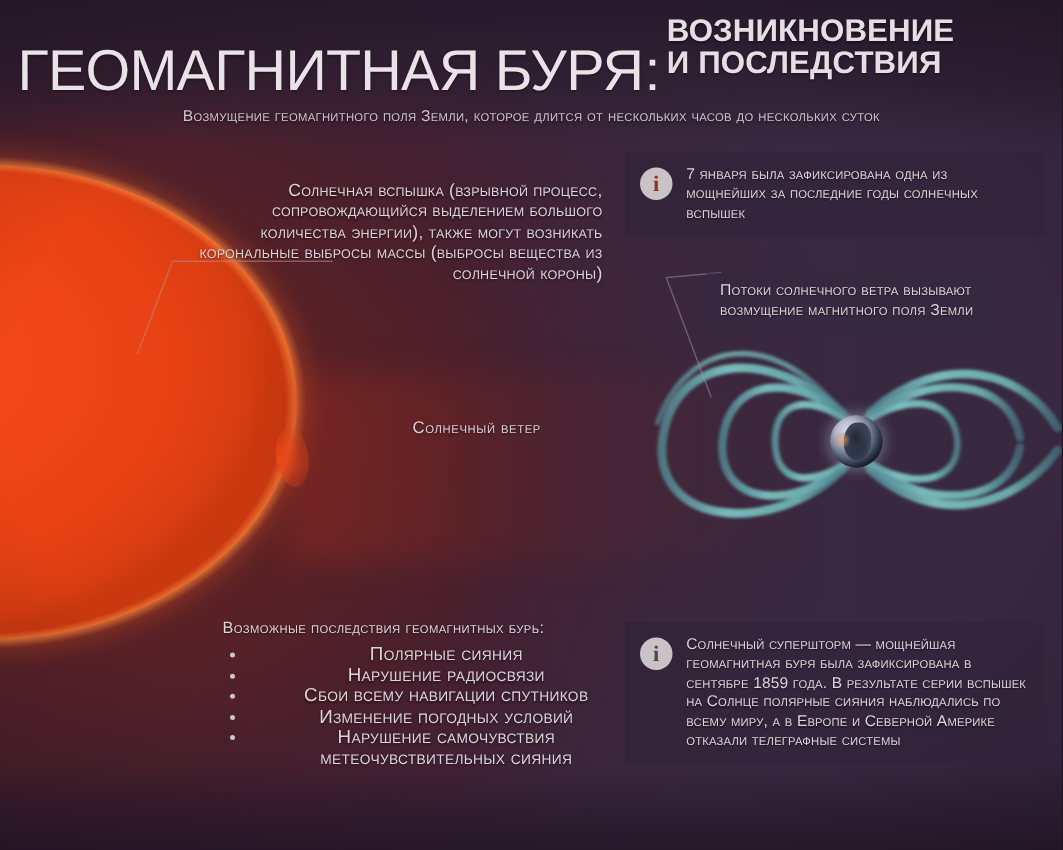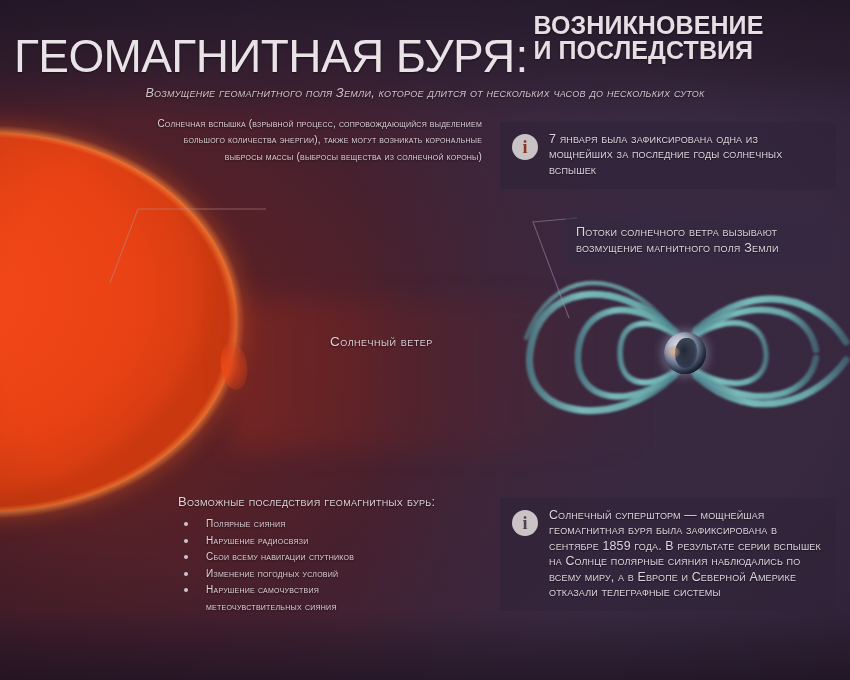--- a/index.html
+++ b/index.html
@@ -92,32 +92,31 @@
   .title-sub2 span{
     font-size:25px;line-height:25px;letter-spacing:.1px;
     color:#e6dee3;font-weight:700;white-space:nowrap;
     text-shadow:0 1px 2px rgba(0,0,0,.45);
   }
   .subtitle{
     position:absolute;left:0;top:86px;width:850px;text-align:center;
     font-size:12.5px;letter-spacing:.25px;color:#cfc3ca;
     font-variant:small-caps;white-space:nowrap;
     text-shadow:0 1px 2px rgba(0,0,0,.4);
-    font-style:italic;
   }
 
   
   .cap{
     position:absolute;color:#ded5db;font-variant:small-caps;
     text-shadow:0 1px 2px rgba(0,0,0,.55);
   }
 
   .flare-text{
-    left:152px;top:116px;width:330px;
-    text-align:right;font-size:10px;line-height:16.4px;letter-spacing:.2px;
+    left:152px;top:144px;width:330px;
+    text-align:right;font-size:14px;line-height:16.4px;letter-spacing:.2px;
   }
   .sw-label{
     left:330px;top:334px;font-size:13.5px;letter-spacing:.5px;color:#dbd1d8;
   }
 
   
   .flare-connector{
     position:absolute;left:108px;top:207px;width:160px;height:78px;
     pointer-events:none;
   }
@@ -182,23 +181,24 @@
 
   
   .cons{position:absolute;left:178px;top:494px;width:330px;}
   .cons-title{
     font-size:13px;letter-spacing:.3px;color:#ded5db;font-variant:small-caps;
     margin-bottom:7px;text-shadow:0 1px 2px rgba(0,0,0,.55);
   }
   .cons ul{list-style:none;margin:0;padding:0;}
   .cons li{
     position:relative;padding-left:28px;
-    font-size:10px;line-height:16.6px;letter-spacing:.25px;
+    font-size:15px;line-height:16.6px;letter-spacing:.25px;
     color:#ded5db;font-variant:small-caps;
     text-shadow:0 1px 2px rgba(0,0,0,.55);
+    text-align:center;
   }
   .cons li .bullet{
     position:absolute;left:6px;top:6px;width:4px;height:4px;border-radius:50%;
     background:#cfc5cd;
   }
   .cons li .l2{display:block;}
 </style>
 </head>
 <body>
 

